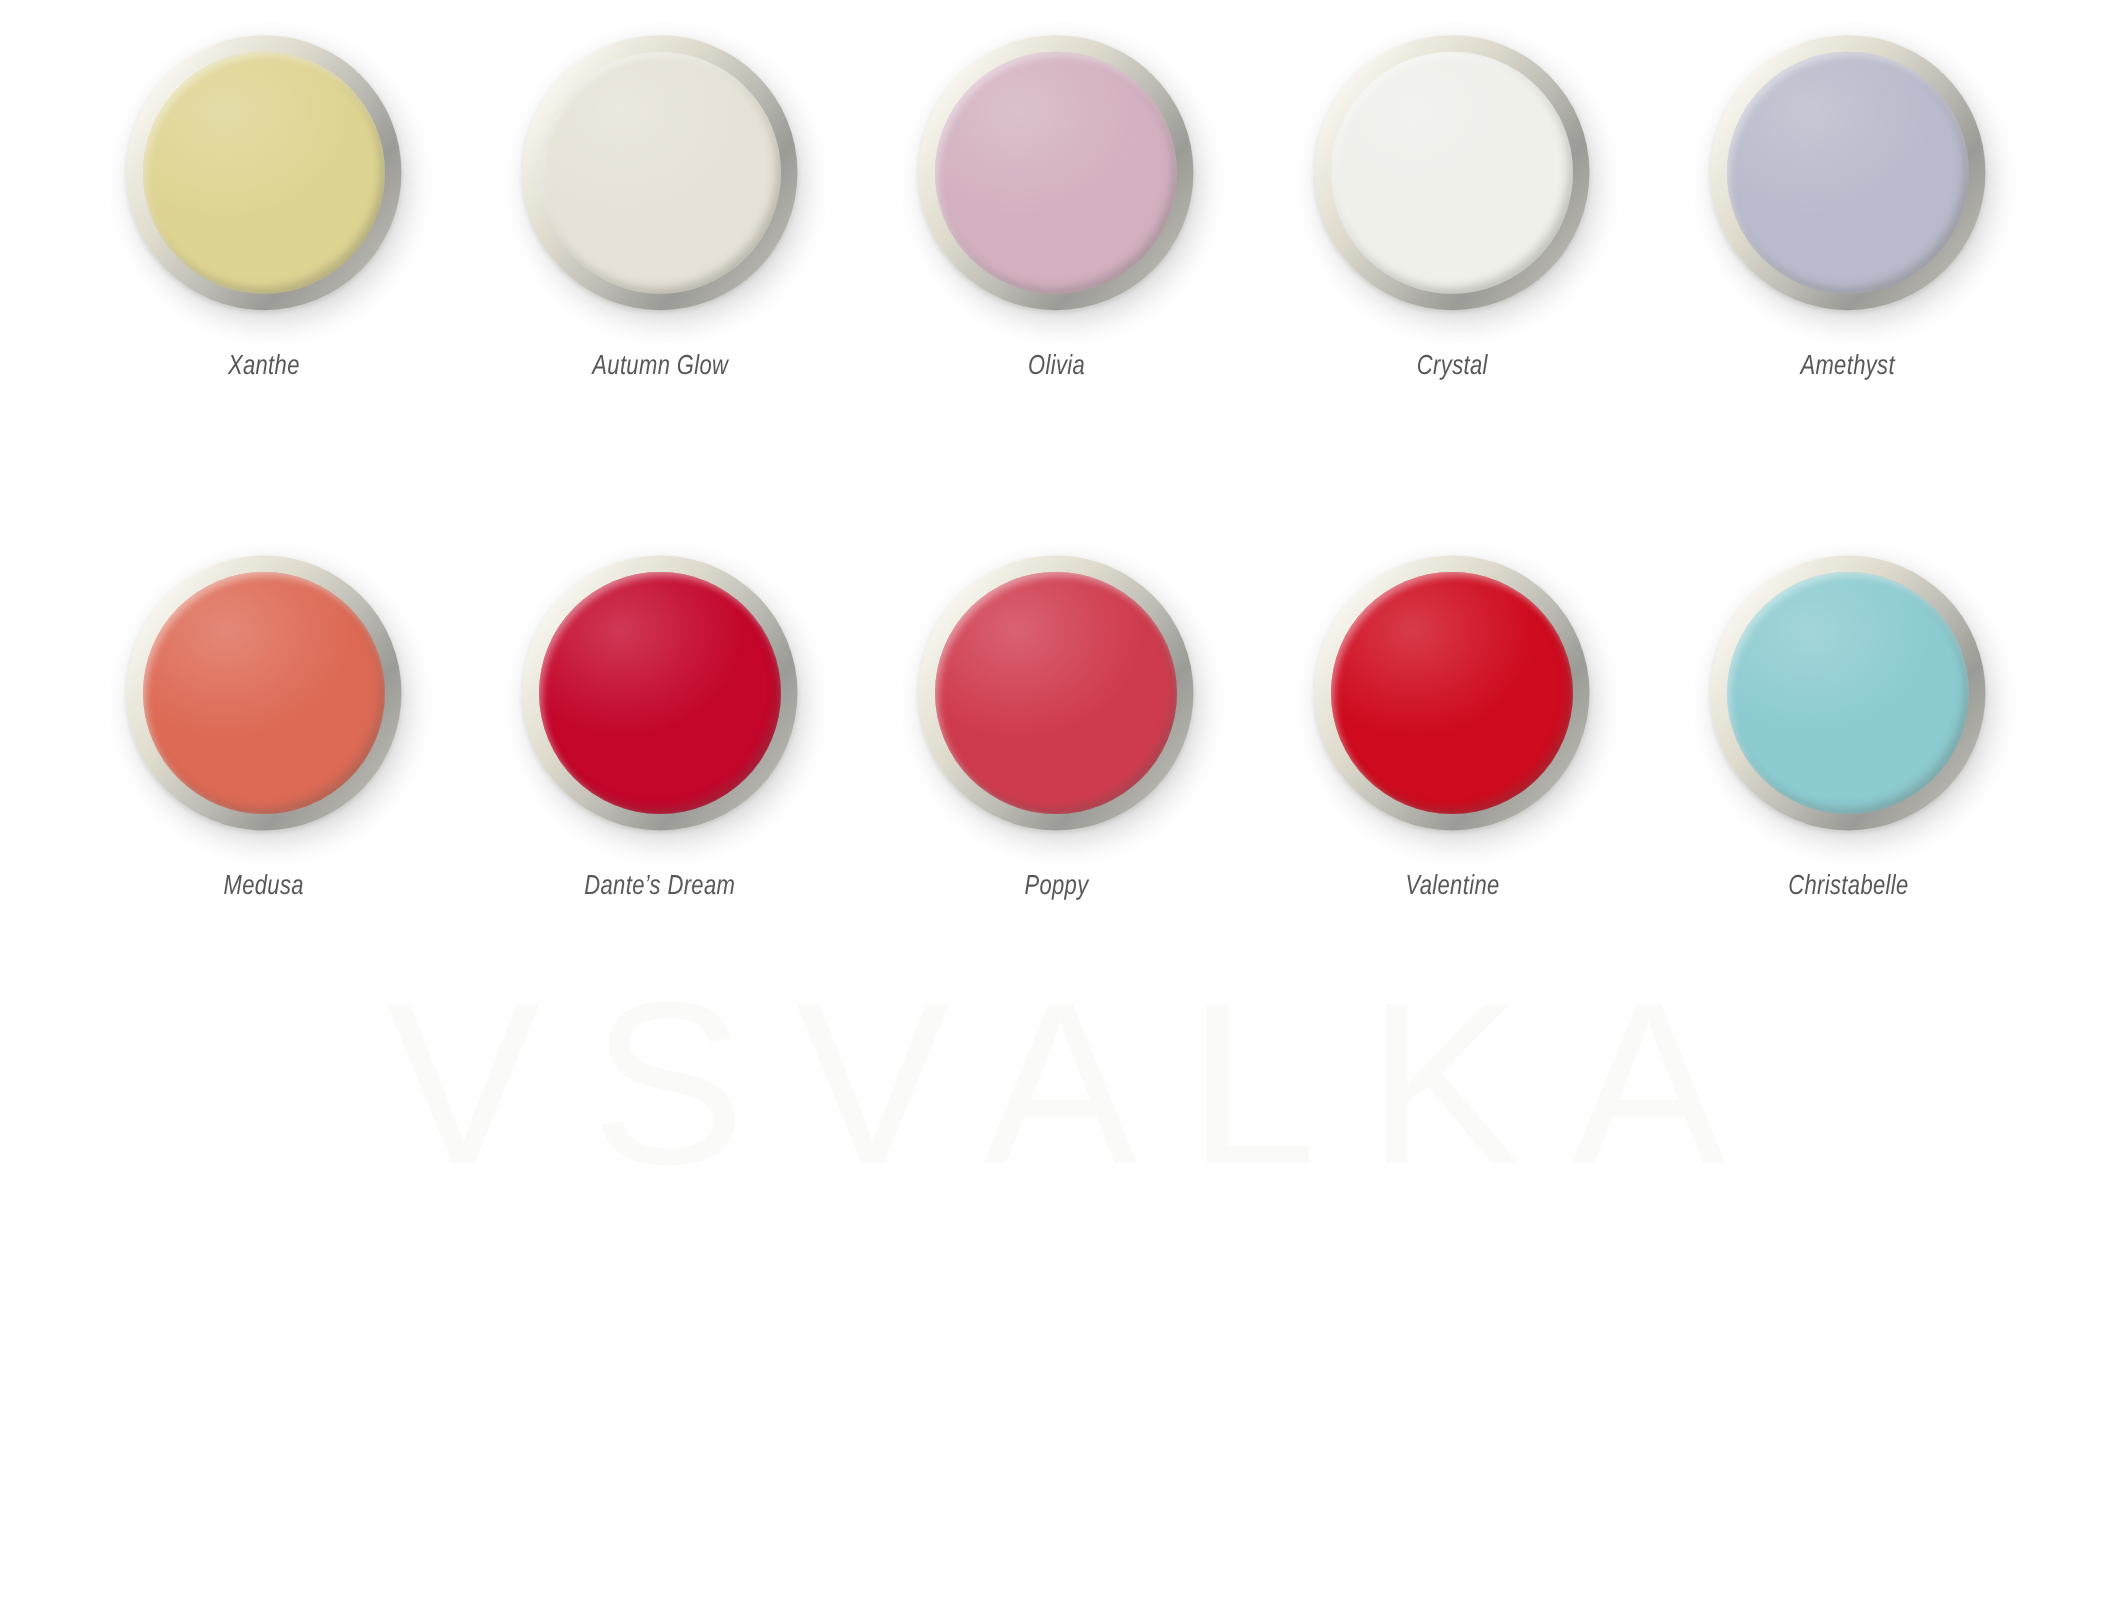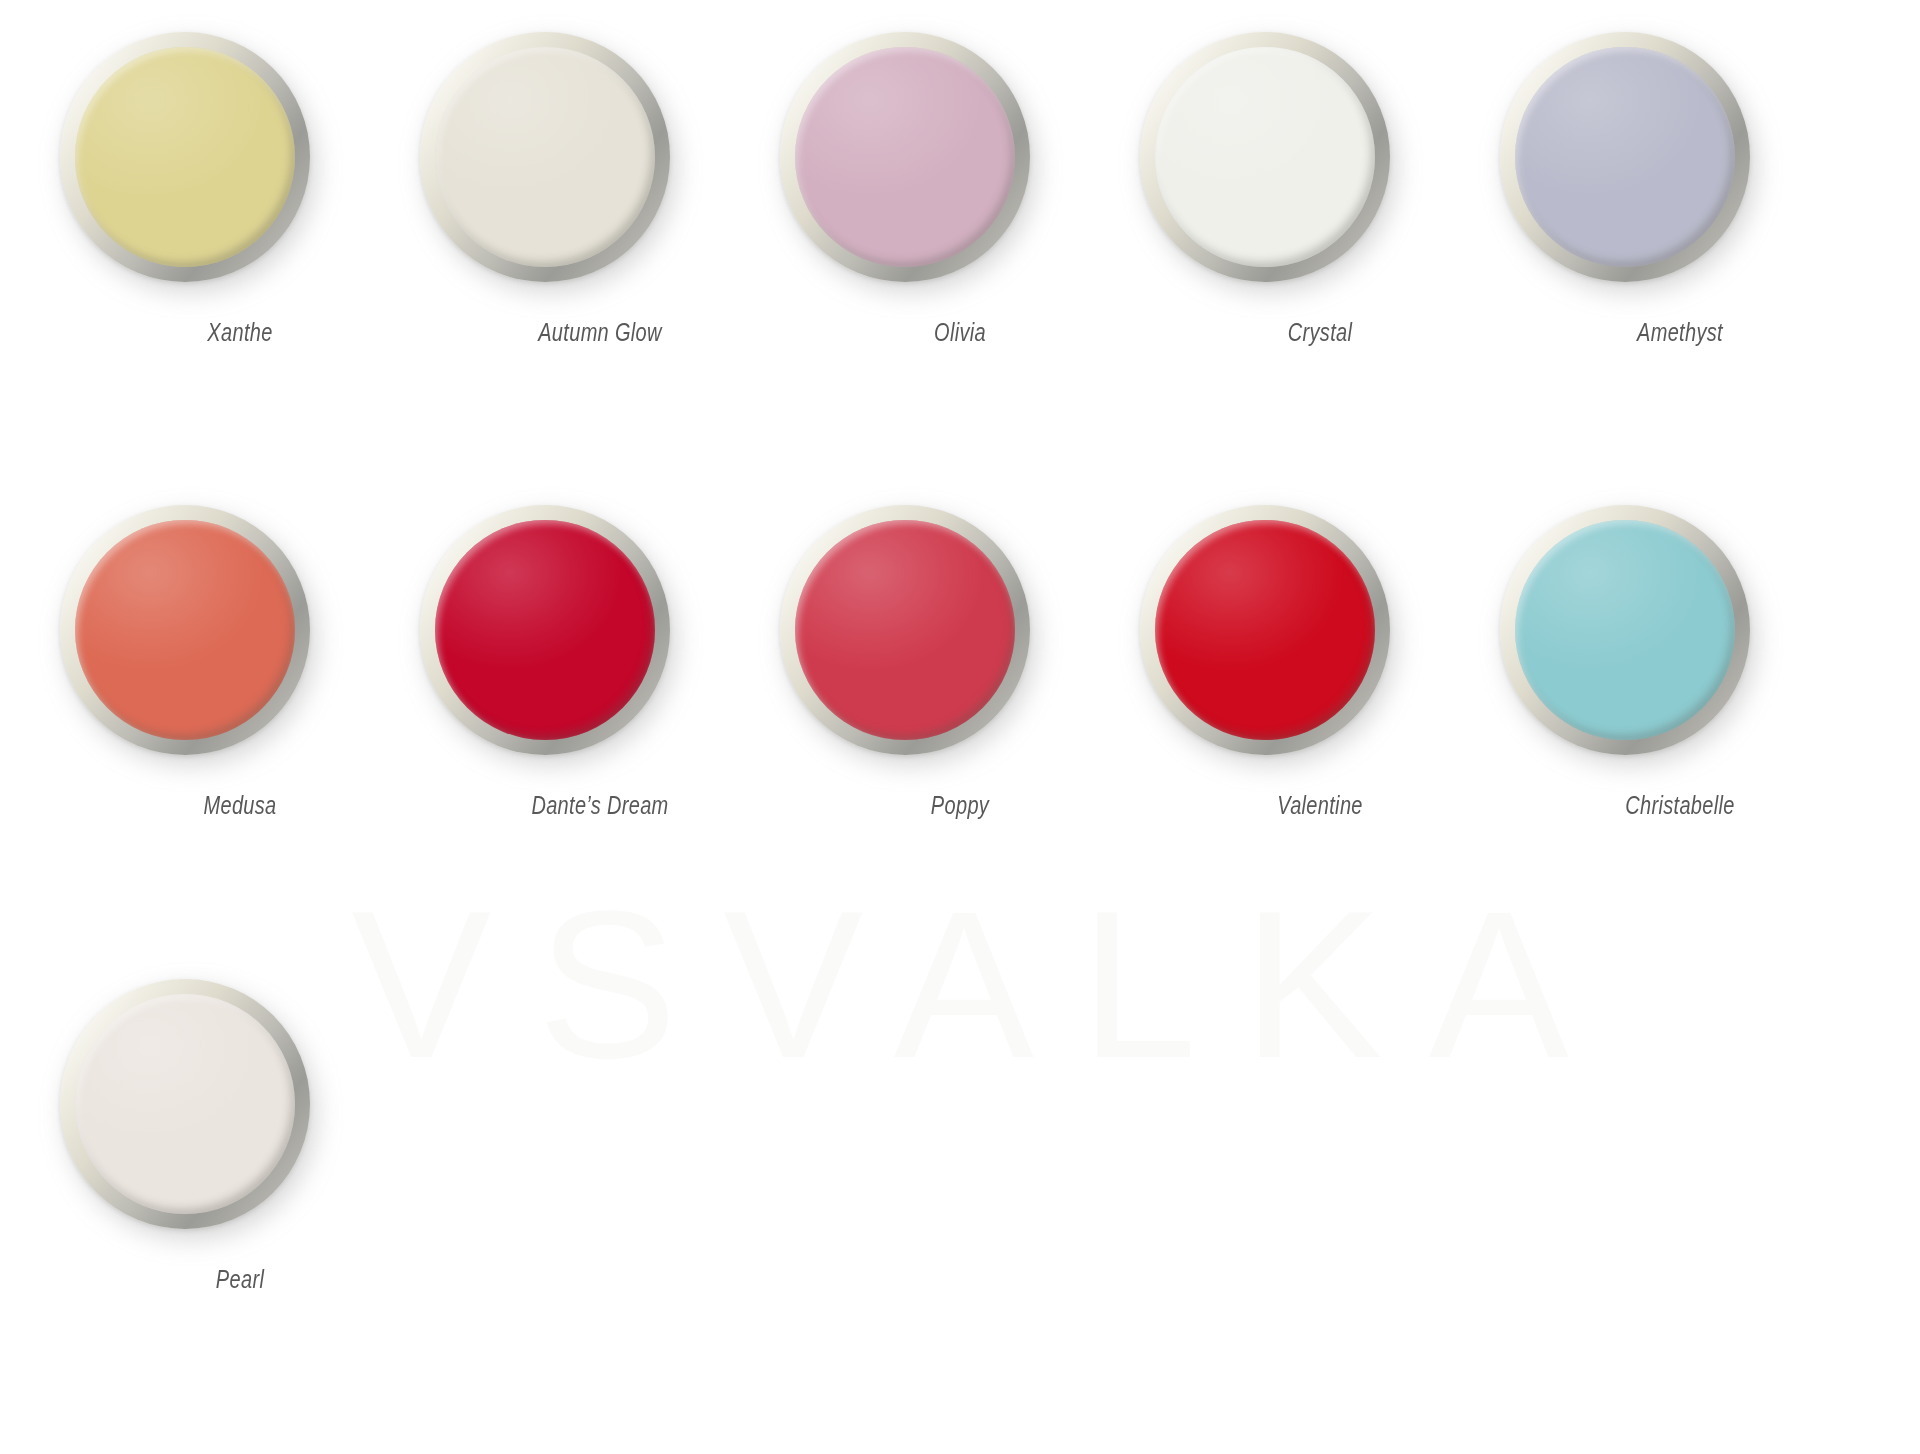--- a/index.html
+++ b/index.html
@@ -51,20 +51,21 @@
     display: grid;
     grid-template-columns: repeat(5, 1fr);
     grid-template-rows: repeat(3, 1fr);
     z-index: 2;
   }
 
   .swatch-cell {
     position: relative;
     display: flex;
     flex-direction: column;
+    align-items: center;
     justify-content: flex-start;
   }
 
   .disc-wrap {
     position: relative;
     width: 250px;
     height: 250px;
     margin-top: 14px;
   }
 
@@ -252,25 +253,16 @@
       <div class="disc-wrap">
         <div class="disc-shadow"></div>
         <div class="disc-rim"></div>
         <div class="disc-fill" style="background-color: rgb(140, 203, 208);"></div>
         <div class="disc-gloss"></div>
       </div>
       <div class="swatch-label" style="color: rgb(88, 88, 88);">Christabelle</div>
     </div>
 
 
-    <div class="swatch-cell">
-      <div class="disc-wrap">
-        <div class="disc-shadow"></div>
-        <div class="disc-rim"></div>
-        <div class="disc-fill" style="background-color: rgb(235, 229, 223);"></div>
-        <div class="disc-gloss"></div>
-      </div>
-      <div class="swatch-label" style="color: rgb(88, 88, 88);">Pearl</div>
-    </div>
 
 
   </div>
 </div>
 
 </body></html>

